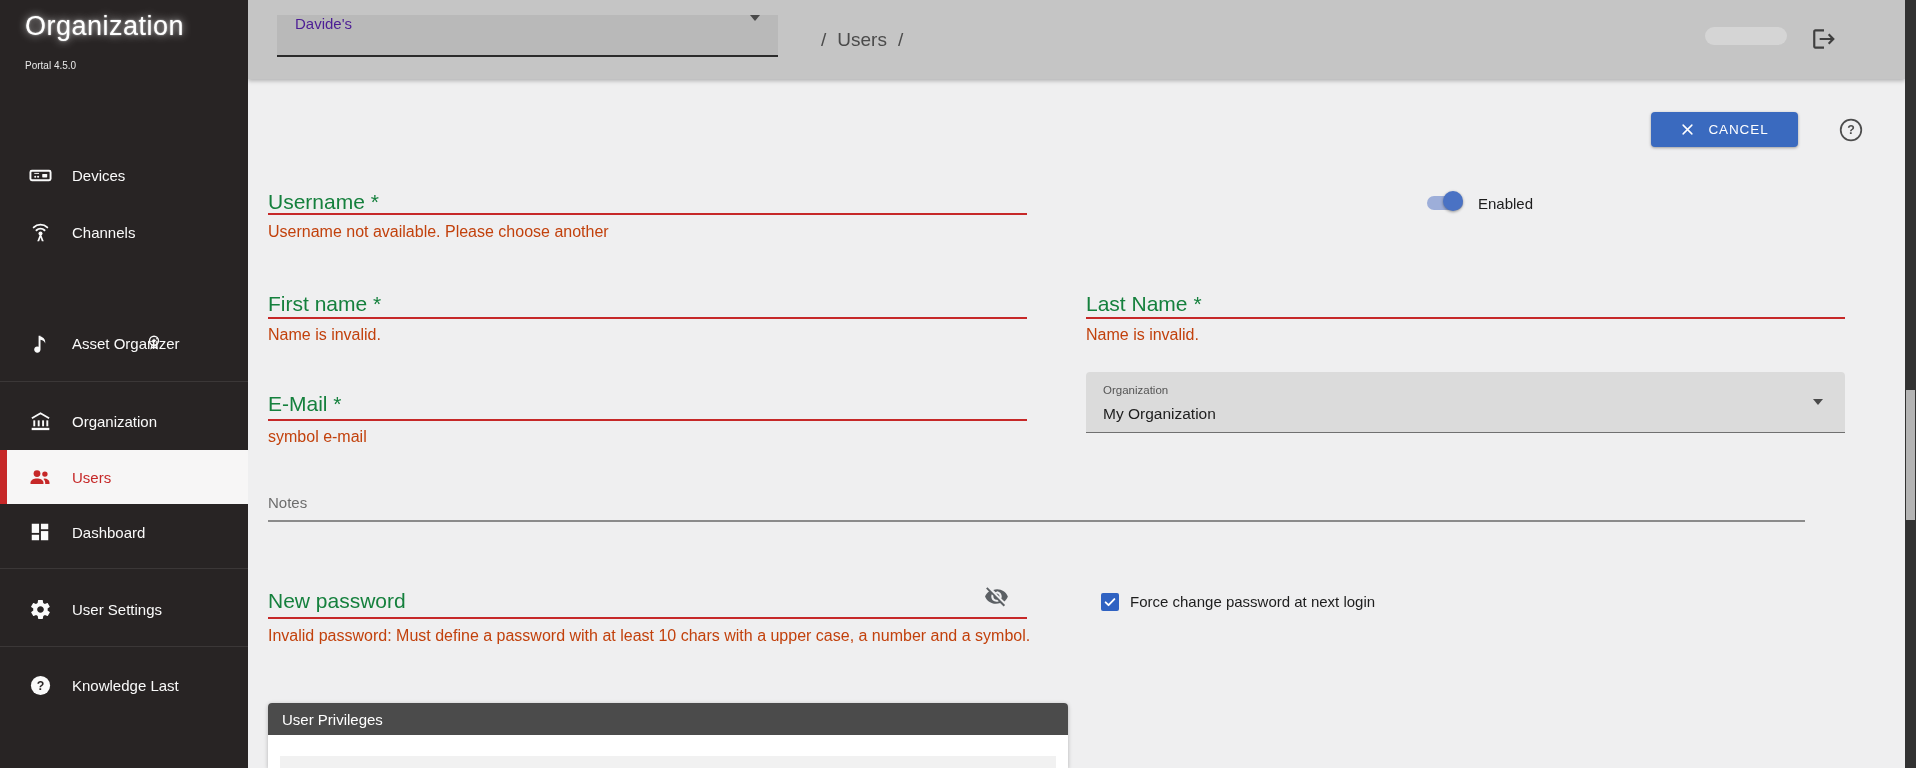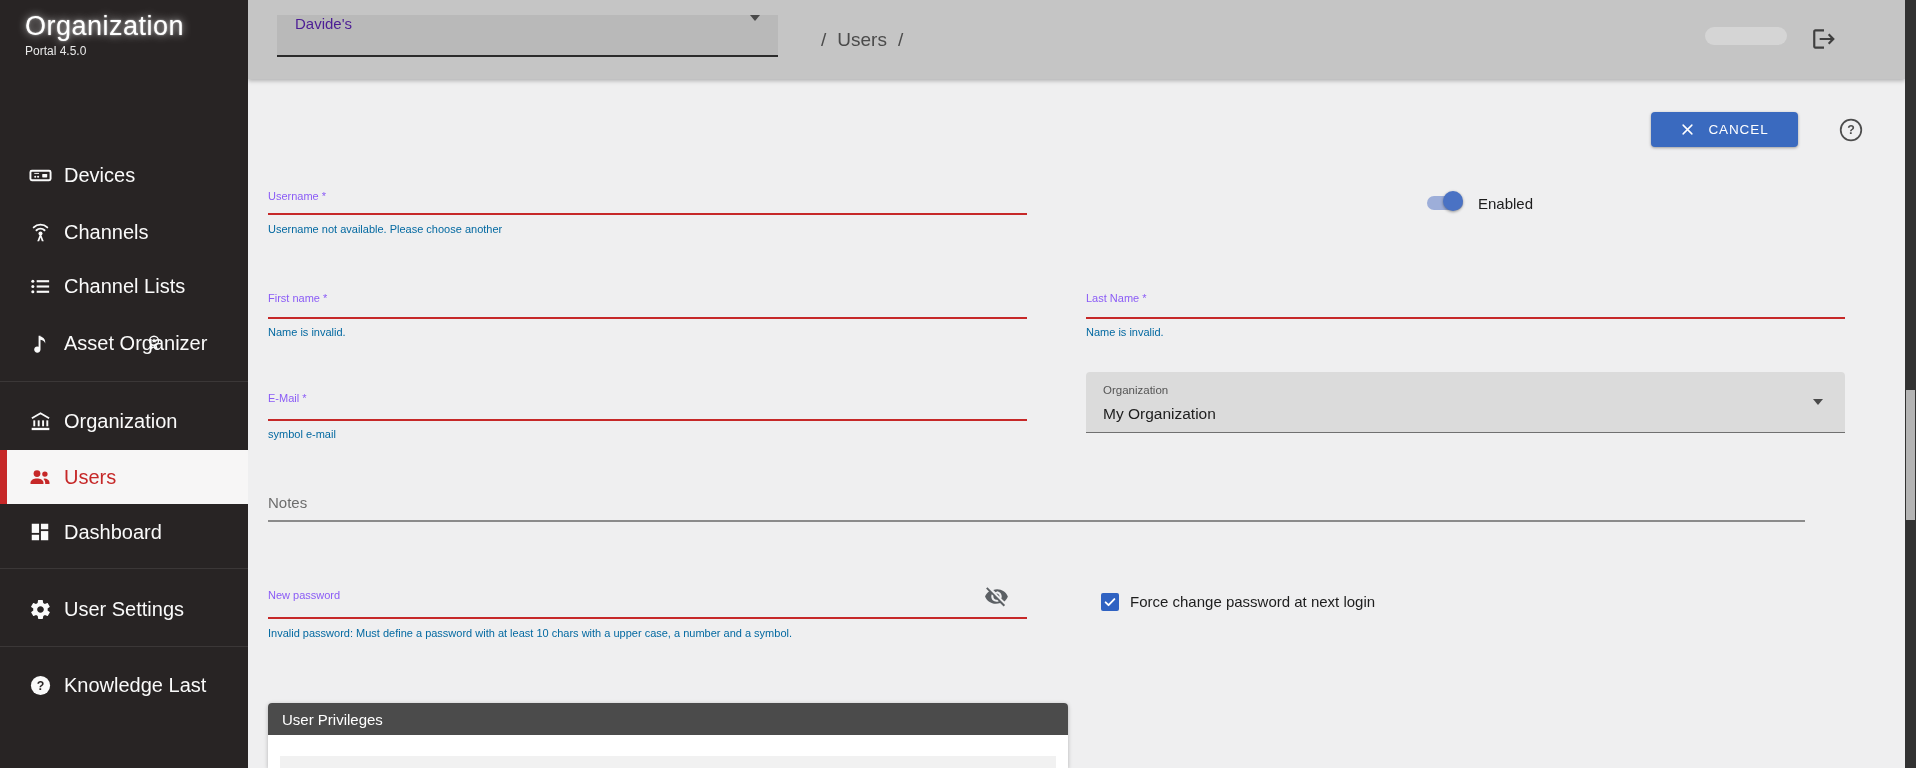--- a/index.html
+++ b/index.html
@@ -4,47 +4,47 @@
 <style>
   html,body{margin:0;padding:0}
   body{
     width:1916px;height:768px;overflow:hidden;position:relative;
     font-family:"Liberation Sans",sans-serif;background:#efeff0;
   }
   
   .sidebar{position:absolute;left:0;top:0;width:248px;height:768px;background:#282424;z-index:5}
   .logo{position:absolute;left:25px;top:11px;color:#fff}
   .logo-title{font-size:27px;letter-spacing:.5px;text-shadow:0 0 8px rgba(255,255,255,.8),0 0 2px rgba(255,255,255,.6)}
-  .logo-sub{font-size:12px;color:#e9e9e9;margin-top:2px}
+  .logo-sub{font-size:10px;color:#e9e9e9;margin-top:18px}
   .nav-item{position:absolute;left:0;width:248px;height:46px;color:#fafafa;cursor:pointer}
   .nav-item .nav-icon{position:absolute;left:28px;top:50%;transform:translateY(-50%);width:24px;height:24px;display:flex;align-items:center;justify-content:center}
-  .nav-item .nav-label{position:absolute;left:64px;top:50%;transform:translateY(-50%);font-size:20px;white-space:nowrap}
+  .nav-item .nav-label{position:absolute;left:72px;top:50%;transform:translateY(-50%);font-size:15px;white-space:nowrap}
   .nav-item.selected{background:#f7f6f6;color:#c62828;height:54px}
   .sel-bar{position:absolute;left:0;top:0;width:7px;height:100%;background:#c62828}
   .nav-divider{position:absolute;left:0;width:248px;height:1px;background:#3b3737}
   .badge-icon{position:absolute;left:145px;top:50%;transform:translateY(-50%);width:18px;height:18px}
   
   .topbar{position:absolute;left:248px;top:0;width:1657px;height:79px;background:#c5c5c5;z-index:4;box-shadow:0 2px 4px rgba(0,0,0,.25)}
   .org-select{position:absolute;left:29px;top:15px;width:501px;height:42px;background:#b9b9b9;border-bottom:2px solid #2b2b2b;box-sizing:border-box;display:flex;align-items:flex-start;padding:0 18px;font-size:15px;color:#4c1d95;cursor:pointer}
   .caret{width:0;height:0;border-left:5.5px solid transparent;border-right:5.5px solid transparent;border-top:6.5px solid #4a4a4a}
   .org-select .caret{margin-left:auto}
   .breadcrumb{position:absolute;left:573px;top:0;height:79px;display:flex;align-items:center;gap:11px;font-size:19px;color:#4b4b4b}
   .breadcrumb .bc-link{cursor:pointer}
   .pill{position:absolute;left:1457px;top:27px;width:82px;height:18px;border-radius:9px;background:#d5d5d5}
   .logout-btn{position:absolute;left:1563px;top:26px;width:26px;height:26px;cursor:pointer}
   
   .scrollbar{position:absolute;left:1905px;top:0;width:11px;height:768px;background:#323232;z-index:6}
   .scroll-thumb{position:absolute;left:1px;top:390px;width:9px;height:130px;background:#b4b4b4;cursor:grab}
   
   .main{position:absolute;left:248px;top:79px;width:1657px;height:689px;background:#efeff0}
   .cancel-btn{position:absolute;left:1403px;top:33px;width:147px;height:35px;background:#3a6abf;border-radius:4px;color:#fff;display:flex;align-items:center;justify-content:center;gap:13px;font-size:13.5px;letter-spacing:.9px;box-shadow:0 1px 3px rgba(0,0,0,.35);cursor:pointer}
   .help-btn{position:absolute;left:1590px;top:38px;width:26px;height:26px;cursor:pointer}
-  .f-label{position:absolute;font-size:11px;color:#8b5cf6;white-space:nowrap}
+  .f-label{position:absolute;font-size:21px;color:#15803d;white-space:nowrap}
   .f-line{position:absolute;height:2px;background:#c62828}
-  .f-error{position:absolute;font-size:11px;color:#0369a1;white-space:nowrap}
+  .f-error{position:absolute;font-size:16px;color:#c2410c;white-space:nowrap}
   .hit{position:absolute;height:30px;cursor:text}
   .g-label{position:absolute;font-size:15px;color:#6d6d6d}
   .g-line{position:absolute;height:1.5px;background:#8b8b8b}
   
   .tg-track{position:absolute;left:1179px;top:117px;width:36px;height:14px;border-radius:7px;background:#9daed9;cursor:pointer}
   .tg-thumb{position:absolute;left:1195px;top:112px;width:20px;height:20px;border-radius:50%;background:#4a72c4;box-shadow:0 1px 3px rgba(0,0,0,.4);cursor:pointer}
   .tg-label{position:absolute;left:1230px;top:116px;font-size:15px;color:#1d1d1d}
   
   .org-box{position:absolute;left:838px;top:293px;width:759px;height:61px;background:#dbdbdb;border-radius:4px 4px 0 0;border-bottom:1px solid #707070;box-sizing:border-box;cursor:pointer}
   .org-box-label{position:absolute;left:17px;top:12px;font-size:11.5px;color:#555}
@@ -88,33 +88,20 @@
       <svg viewBox="0 0 24 24" width="23" height="23">
           <circle cx="12" cy="13" r="2.1" fill="currentColor"></circle>
           <path d="M7.8 9.7a6 6 0 0 1 8.4 0" stroke="currentColor" stroke-width="2" fill="none" stroke-linecap="round"></path>
           <path d="M4.9 6.7a10.2 10.2 0 0 1 14.2 0" stroke="currentColor" stroke-width="2" fill="none" stroke-linecap="round"></path>
           <path d="M11.2 14.7 8.6 21h2l1.4-3.7L13.4 21h2l-2.6-6.3z" fill="currentColor"></path>
         </svg>
     </span>
     <span class="nav-label">Channels</span>
   </div>
 
-  <div class="nav-item" style="top:263px">
-    <span class="nav-icon">
-      <svg viewBox="0 0 24 24" width="23" height="23" fill="currentColor">
-          <circle cx="4" cy="6.5" r="1.6"></circle>
-          <circle cx="4" cy="12" r="1.6"></circle>
-          <circle cx="4" cy="17.5" r="1.6"></circle>
-          <rect x="8" y="5.4" width="13" height="2.2"></rect>
-          <rect x="8" y="10.9" width="13" height="2.2"></rect>
-          <rect x="8" y="16.4" width="13" height="2.2"></rect>
-        </svg>
-    </span>
-    <span class="nav-label">Channel Lists</span>
-  </div>
 
   <div class="nav-item" style="top:320px">
     <span class="nav-icon">
       <svg viewBox="0 0 24 24" width="23" height="23">
           <path fill="currentColor" d="M10 4v11.3a3.3 3.3 0 1 0 2 3V8.2c2.7.4 4.3 1.7 4.9 3.8.5-3.7-1.6-6.4-4.9-7.2V4h-2z"></path>
         </svg>
     </span>
     <span class="nav-label">Asset Organizer</span>
     <span class="badge-icon">
       <svg viewBox="0 0 24 24" width="18" height="18">

